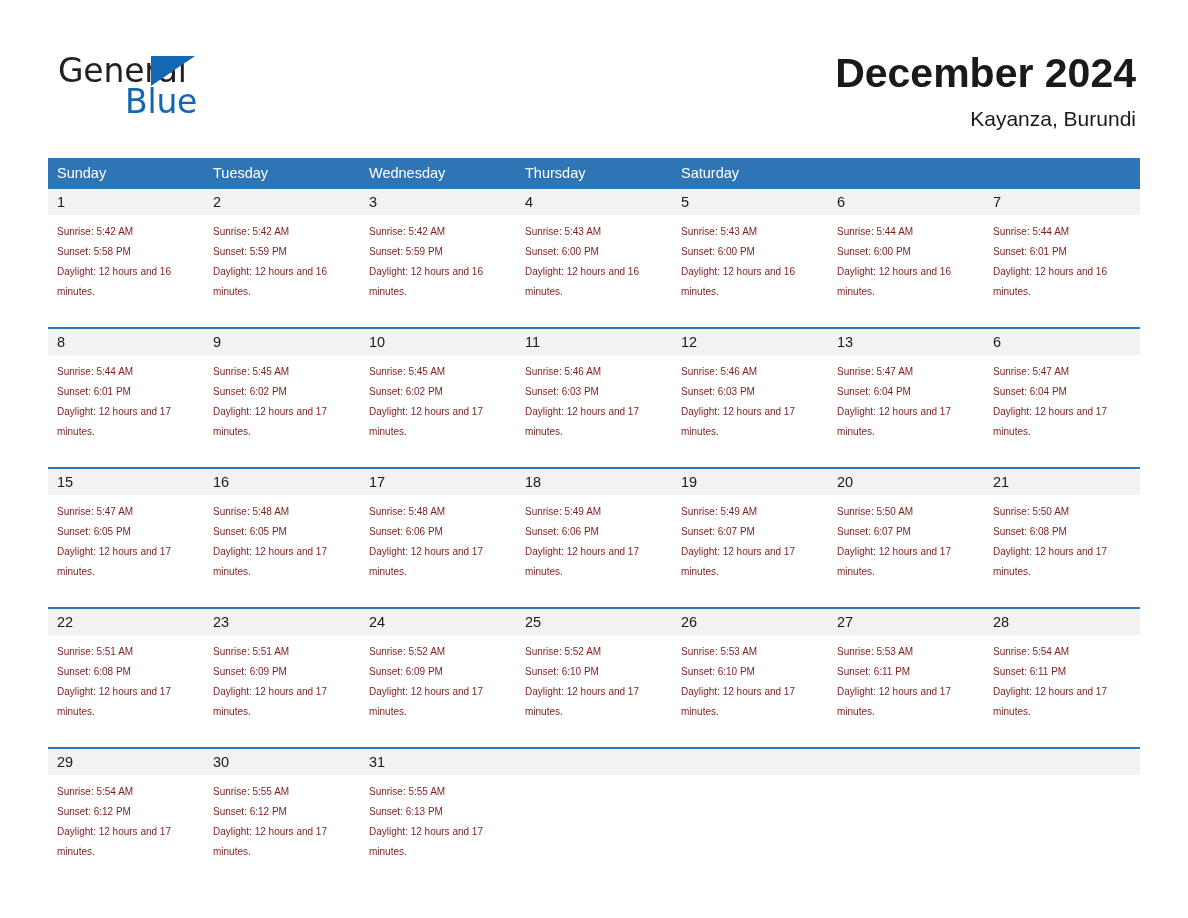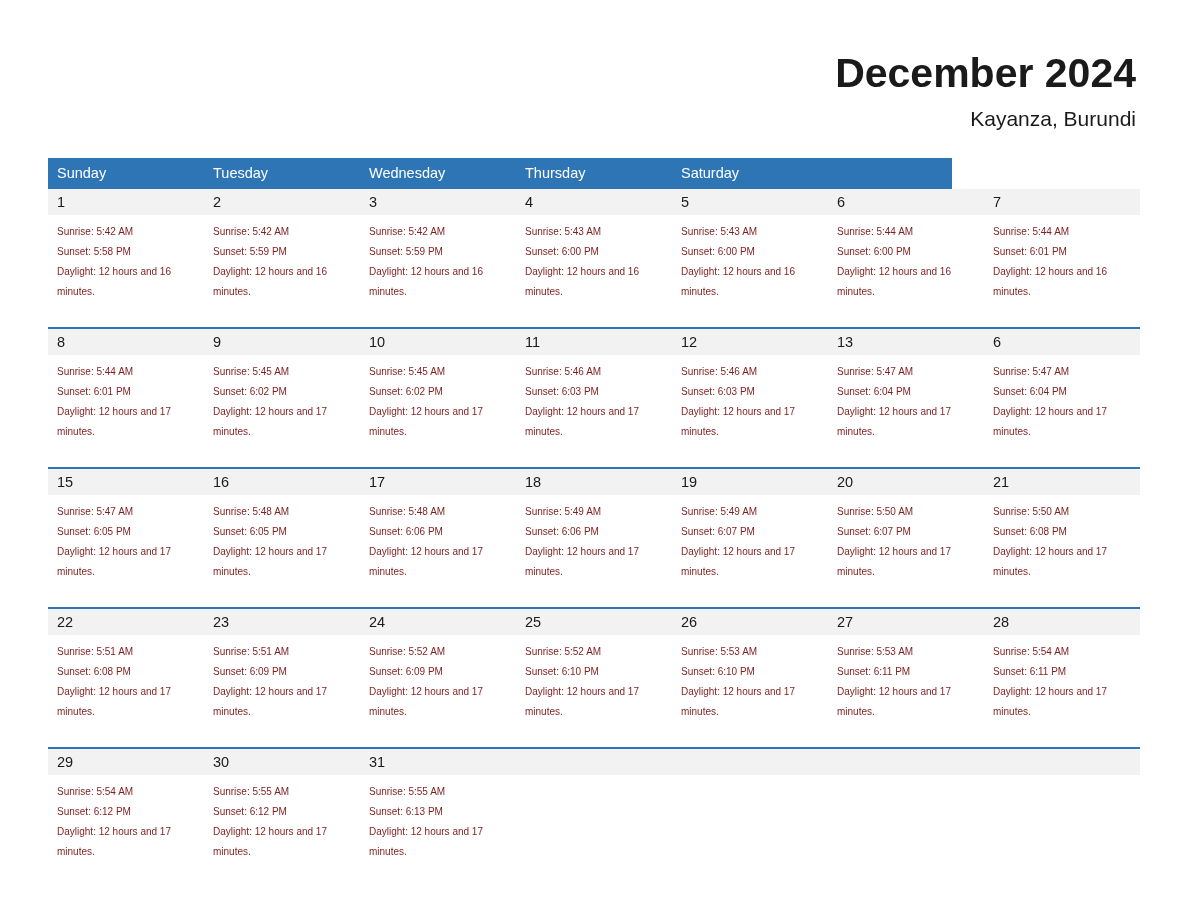--- a/index.html
+++ b/index.html
@@ -96,21 +96,21 @@
   
   .calendar {
     position: absolute;
     left: 48px;
     top: 158px;
     width: 1092px;
   }
 
   .dow-row {
     display: flex;
-    width: 904px;
+    width: 1092px;
     height: 31px;
     background: #2e75b6;
   }
   .dow-cell {
     width: 156px;
     height: 31px;
     box-sizing: border-box;
     padding: 6px 0 0 9px;
     color: #ffffff;
     font-size: 14.5px;
@@ -161,20 +161,25 @@
     white-space: normal;
   }
 </style>
 </head>
 <body>
 
 <div class="page">
 
   <div class="header">
 
+    <div class="logo">
+      <span class="logo-general">General</span>
+      <span class="logo-triangle"></span>
+      <span class="logo-blue">Blue</span>
+    </div>
 
     <div class="title-block">
       <div class="month-title">December 2024</div>
       <div class="location">Kayanza, Burundi</div>
     </div>
 
   </div>
 
   <div class="calendar">
 

